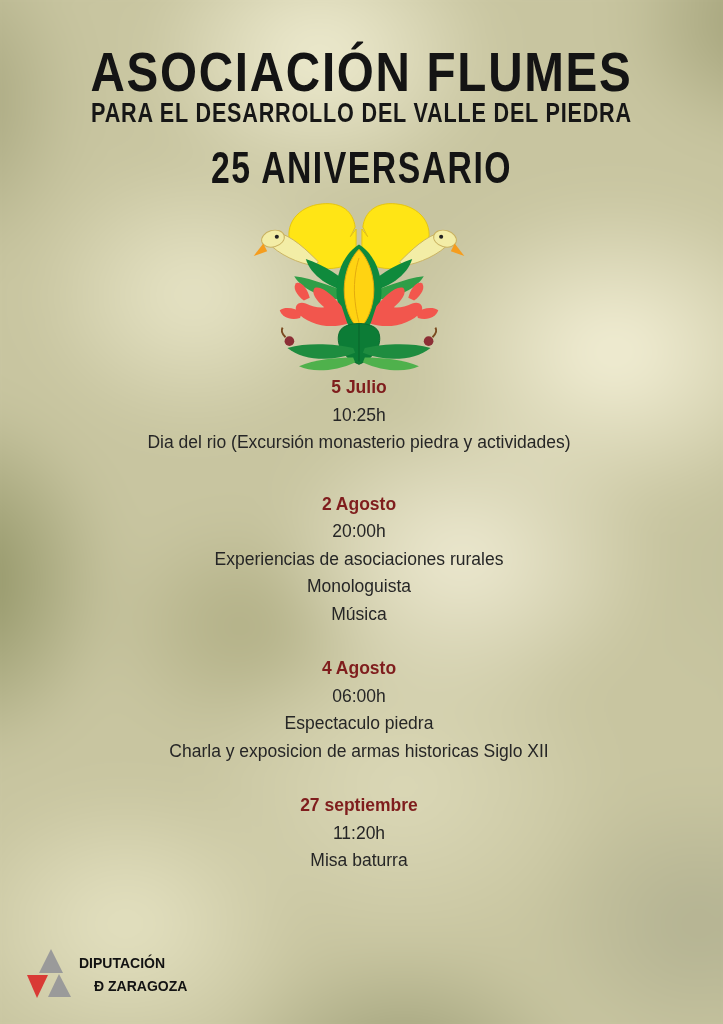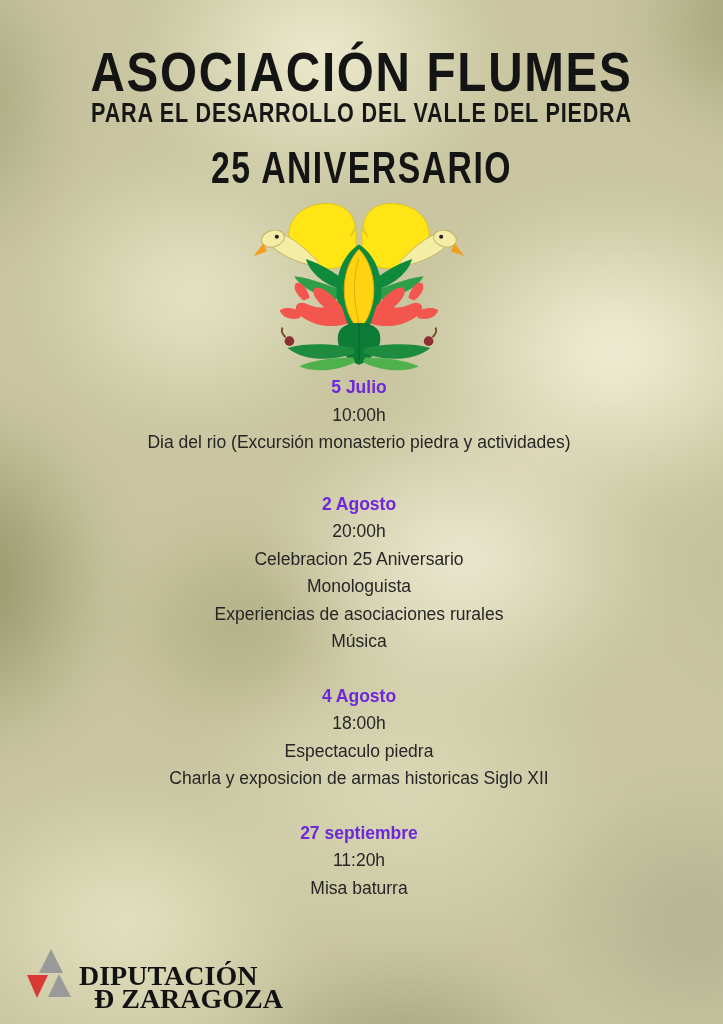--- a/index.html
+++ b/index.html
@@ -61,32 +61,31 @@
   .emblem svg{width:100%;height:100%;}
   .schedule{
     position:absolute;left:50%;top:374px;
     width:436px;transform:translateX(-50%);
     text-align:center;
     color:#262626;
     font-size:17.5px;line-height:27.5px;
   }
   .event{margin-bottom:27px;}
   .event:first-child{margin-bottom:34px;}
-  .event-date{font-weight:700;color:#6d28d9;}
+  .event-date{font-weight:700;color:#7f1d1d;}
   .dpz{
     position:absolute;left:27px;top:948px;
     display:flex;align-items:flex-start;
   }
   .dpz-tris{width:45px;height:52px;flex:none;}
   .dpz-text{
-    margin-left:7px;margin-top:16px;
+    margin-left:7px;margin-top:4px;
     font-weight:700;color:#121212;
-    font-size:28px;line-height:23px;letter-spacing:0px;
+    font-size:14px;line-height:23px;letter-spacing:0px;
     white-space:nowrap;
-    font-family:Liberation Serif, serif;
   }
   .dpz-line2{margin-left:15px;}
 </style>
 </head>
 <body>
 
 <div class="poster">
   <div class="bg"></div>
 
   <div class="layer">
@@ -142,36 +141,35 @@
 
         <use href="#sprayHalf"></use>
         <use href="#sprayHalf" transform="translate(220,0) scale(-1,1)"></use>
       </svg>
     </div>
 
     <div class="schedule">
 
       <div class="event">
         <div class="event-date">5 Julio</div>
-        <div>10:00h</div>
+        <div>10:25h</div>
         <div>Dia del rio (Excursión monasterio piedra y actividades)</div>
       </div>
 
       <div class="event">
         <div class="event-date">2 Agosto</div>
         <div>20:00h</div>
-        <div>Celebracion 25 Aniversario</div>
+        <div>Experiencias  de asociaciones rurales</div>
         <div>Monologuista</div>
-        <div>Experiencias  de asociaciones rurales</div>
         <div>Música</div>
       </div>
 
       <div class="event">
         <div class="event-date">4 Agosto</div>
-        <div>18:00h</div>
+        <div>06:00h</div>
         <div>Espectaculo piedra</div>
         <div>Charla y exposicion de armas historicas Siglo XII</div>
       </div>
 
       <div class="event">
         <div class="event-date">27 septiembre</div>
         <div>11:20h</div>
         <div>Misa baturra</div>
       </div>
 

